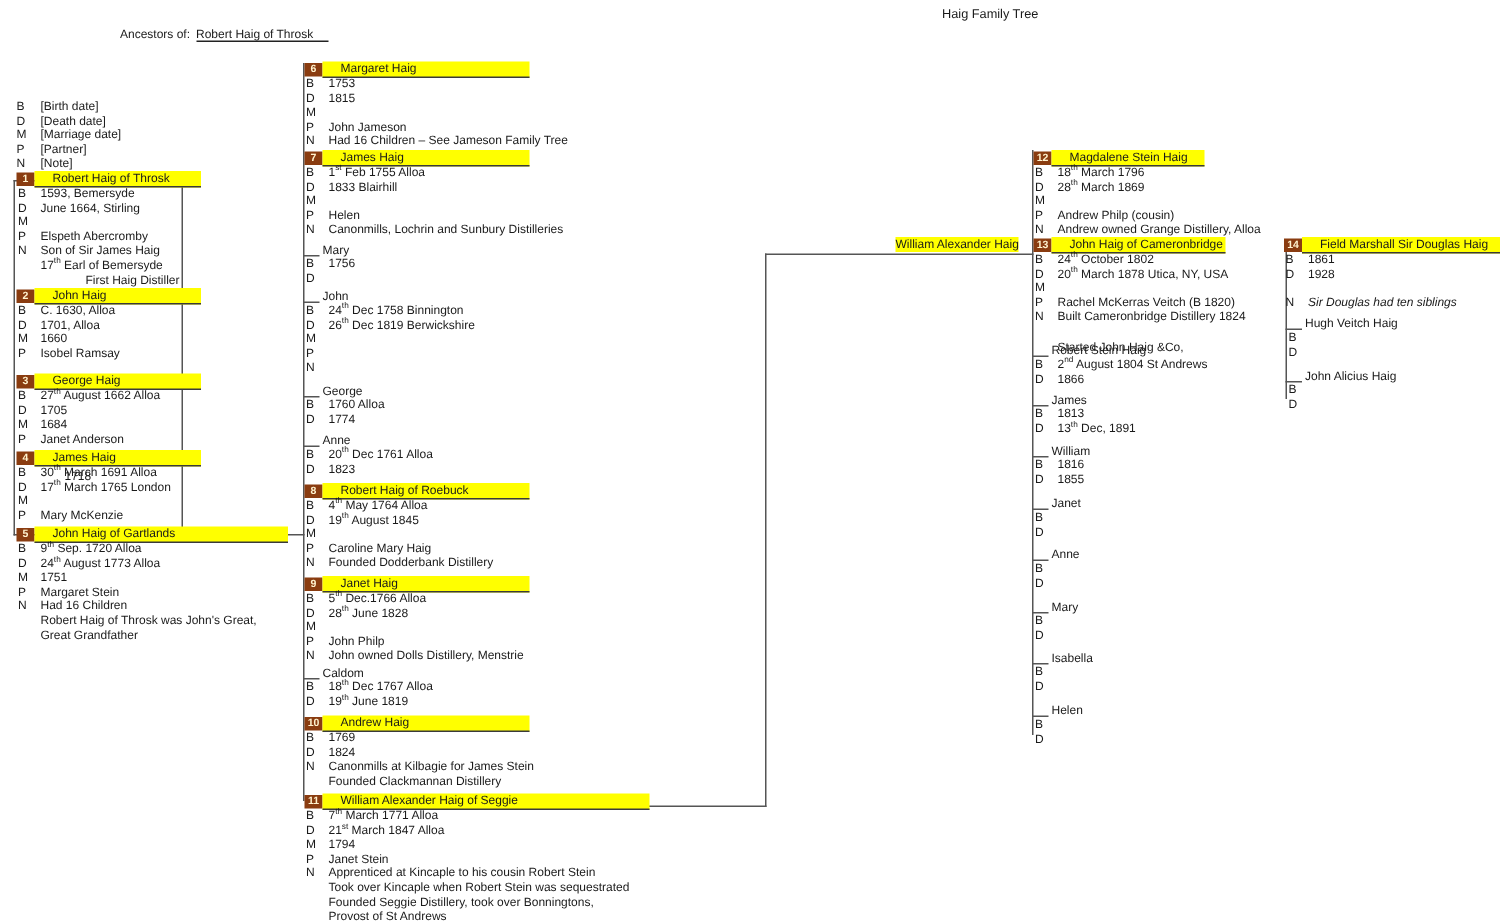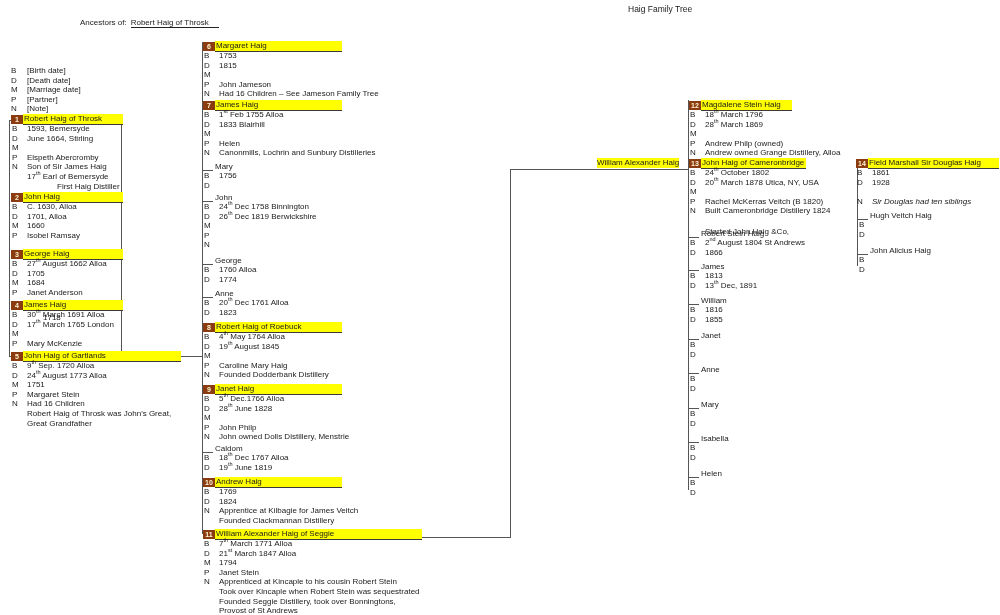--- a/index.html
+++ b/index.html
@@ -17,21 +17,21 @@
   .num{
     position:absolute;width:12px;height:9px;left:1px;top:0.5px;
     background:var(--numbg,#8a3c10);color:#fff3cf;
     font-size:7px;font-weight:bold;text-align:center;line-height:9px;
   }
   .pname{
     position:absolute;top:0;white-space:nowrap;
     font-size:8px;line-height:9.5px;height:9.5px;
   }
   .hl{background:var(--hl,#ffff00);}
-  .u{border-bottom:1px solid #3a3a3a;padding-left:1px;padding-right:2px;}
+  .u{border-bottom:1px solid #3a3a3a;padding-left:12px;padding-right:2px;}
   .k,.v{position:absolute;white-space:nowrap;font-size:8px;line-height:9.5px;}
   .lg-k,.lg-v{position:absolute;white-space:nowrap;font-size:8px;line-height:9.5px;}
   sup{font-size:5.5px;line-height:0;vertical-align:super;}
 </style>
 </head>
 <body>
 
 <div id="canvas">
   <div id="page-title">Haig Family Tree</div>
 
@@ -226,21 +226,21 @@
         <div class="v" style="left: 17px; top: 18.6px;">19<sup>th</sup> June 1819</div>
       </div>
       <div class="entry" style="left: 202px; top: 477px;">
         <div class="num">10</div>
         <div class="pname hl u" style="left: 13px; min-width: 124px;">Andrew Haig</div>
         <div class="k" style="left: 2px; top: 10px;">B</div>
         <div class="v" style="left: 17px; top: 10px;">1769</div>
         <div class="k" style="left: 2px; top: 19.6px;">D</div>
         <div class="v" style="left: 17px; top: 19.6px;">1824</div>
         <div class="k" style="left: 2px; top: 29.2px;">N</div>
-        <div class="v" style="left: 17px; top: 29.2px;">Apprentice at Kilbagie for James Veitch</div>
+        <div class="v" style="left: 17px; top: 29.2px;">Canonmills at Kilbagie for James Stein</div>
         <div class="v" style="left: 17px; top: 38.8px;">Founded Clackmannan Distillery</div>
       </div>
       <div class="entry" style="left: 202px; top: 529px;">
         <div class="num">11</div>
         <div class="pname hl u" style="left: 13px; min-width: 204px;">William Alexander Haig of Seggie</div>
         <div class="k" style="left: 2px; top: 10px;">B</div>
         <div class="v" style="left: 17px; top: 10px;">7<sup>th</sup> March 1771 Alloa</div>
         <div class="k" style="left: 2px; top: 19.6px;">D</div>
         <div class="v" style="left: 17px; top: 19.6px;">21<sup>st</sup> March 1847 Alloa</div>
         <div class="k" style="left: 2px; top: 29.2px;">M</div>
@@ -258,21 +258,21 @@
       </div>
       <div class="entry" style="left: 688px; top: 100px;">
         <div class="num">12</div>
         <div class="pname hl u" style="left: 13px; min-width: 88px;">Magdalene Stein Haig</div>
         <div class="k" style="left: 2px; top: 10px;">B</div>
         <div class="v" style="left: 17px; top: 10px;">18<sup>th</sup> March 1796</div>
         <div class="k" style="left: 2px; top: 19.6px;">D</div>
         <div class="v" style="left: 17px; top: 19.6px;">28<sup>th</sup> March 1869</div>
         <div class="k" style="left: 2px; top: 29.2px;">M</div>
         <div class="k" style="left: 2px; top: 38.8px;">P</div>
-        <div class="v" style="left: 17px; top: 38.8px;">Andrew Philp (owned)</div>
+        <div class="v" style="left: 17px; top: 38.8px;">Andrew Philp (cousin)</div>
         <div class="k" style="left: 2px; top: 48.4px;">N</div>
         <div class="v" style="left: 17px; top: 48.4px;">Andrew owned Grange Distillery, Alloa</div>
       </div>
       <div class="entry" style="left: 688px; top: 158px;">
         <div class="num">13</div>
         <div class="pname hl u" style="left: 13px; min-width: 88px;">John Haig of Cameronbridge</div>
         <div class="k" style="left: 2px; top: 10px;">B</div>
         <div class="v" style="left: 17px; top: 10px;">24<sup>th</sup> October 1802</div>
         <div class="k" style="left: 2px; top: 19.6px;">D</div>
         <div class="v" style="left: 17px; top: 19.6px;">20<sup>th</sup> March 1878 Utica, NY, USA</div>

